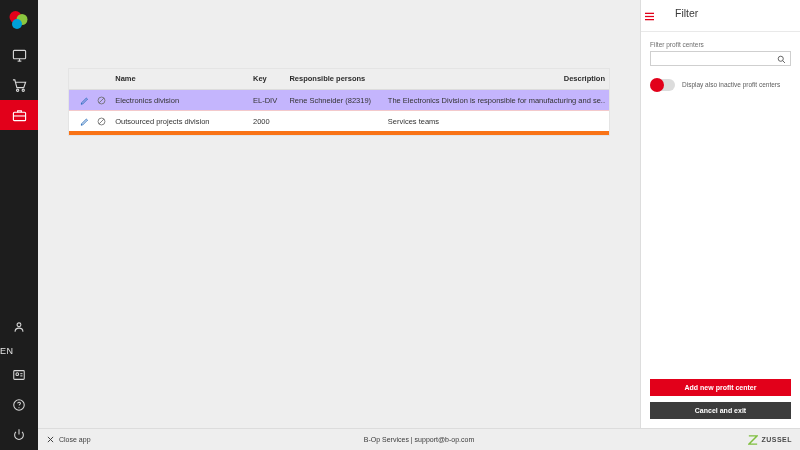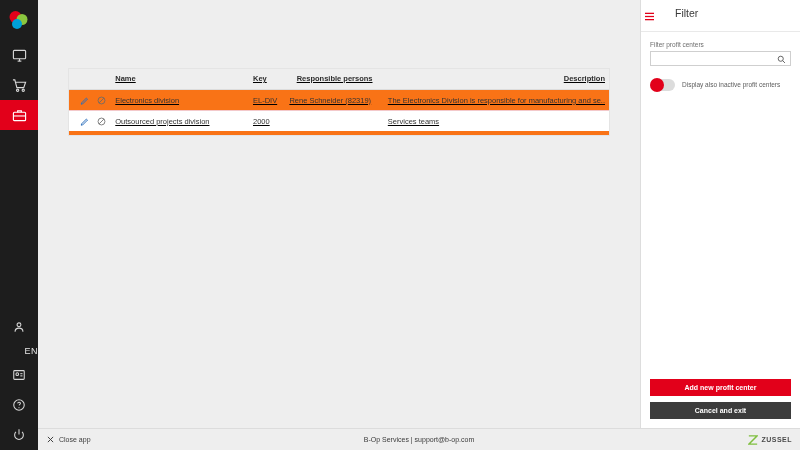--- a/index.html
+++ b/index.html
@@ -9,21 +9,21 @@
     font-family: "Liberation Sans", sans-serif;
     background: #eeeeee;
     overflow: hidden;
     position: relative;
   }
 
   
   #rail {
     position: absolute; left: 0; top: 0; width: 38px; height: 450px;
     background: #1d1d1d;
-    display: flex; flex-direction: column; align-items: flex-end;
+    display: flex; flex-direction: column; align-items: flex-start;
   }
   #rail .logo {
     width: 38px; height: 38px; display: flex; align-items: center; justify-content: center;
     margin-top: 2px;
   }
   #rail .railitem {
     width: 38px; height: 30px;
     display: flex; align-items: center; justify-content: center;
     color: #d8d8d8;
   }
@@ -46,47 +46,46 @@
   #page-title {
     position: absolute; left: 30px; top: 36px;
     font-size: 16px; color: #333333; font-weight: normal;
   }
 
   
   #table-wrap {
     position: absolute; left: 30px; top: 68px; right: 30px;
     background: #ffffff;
     border: 1px solid #e4e4e4;
-    text-decoration: underline;
   }
   table { border-collapse: collapse; width: 100%; font-size: 7.5px; color: #333; }
   thead th {
     text-align: left;
     font-size: 7.5px;
     font-weight: bold;
     color: #2b2b2b;
     padding: 5px 4px 6px 4px;
     background: #eeeeee;
     border-bottom: 1px solid #dcdcdc;
     white-space: nowrap;
   }
   tbody td {
     padding: 5px 4px;
     border-bottom: 4px solid #f97316;
     vertical-align: middle;
     white-space: nowrap;
     overflow: hidden;
     text-overflow: ellipsis;
   }
-  tbody tr.highlight { background: #f97316; margin-top: 32px; }
+  tbody tr.highlight { background: #c4b5fd; margin-top: 32px; }
   tbody tr.highlight td { border-bottom: 1px solid #f3c9cb; }
   .col-actions { width: 44px; }
   .col-name    { width: 185px; }
   .col-key     { width: 42px; }
-  .col-resp    { width: 110px; text-align: center; }
+  .col-resp    { width: 110px; }
   .col-desc    { width: auto; text-align: right; }
   .acts { display: flex; gap: 7px; align-items: center; padding-left: 6px; }
   .act { width: 10px; height: 10px; display: inline-flex; align-items: center; justify-content: center; }
   .act svg { display: block; }
 
   
   #filter {
     position: absolute; right: 0; top: 0; width: 160px; bottom: 22px;
     background: #ffffff;
     border-left: 1px solid #dddddd;

